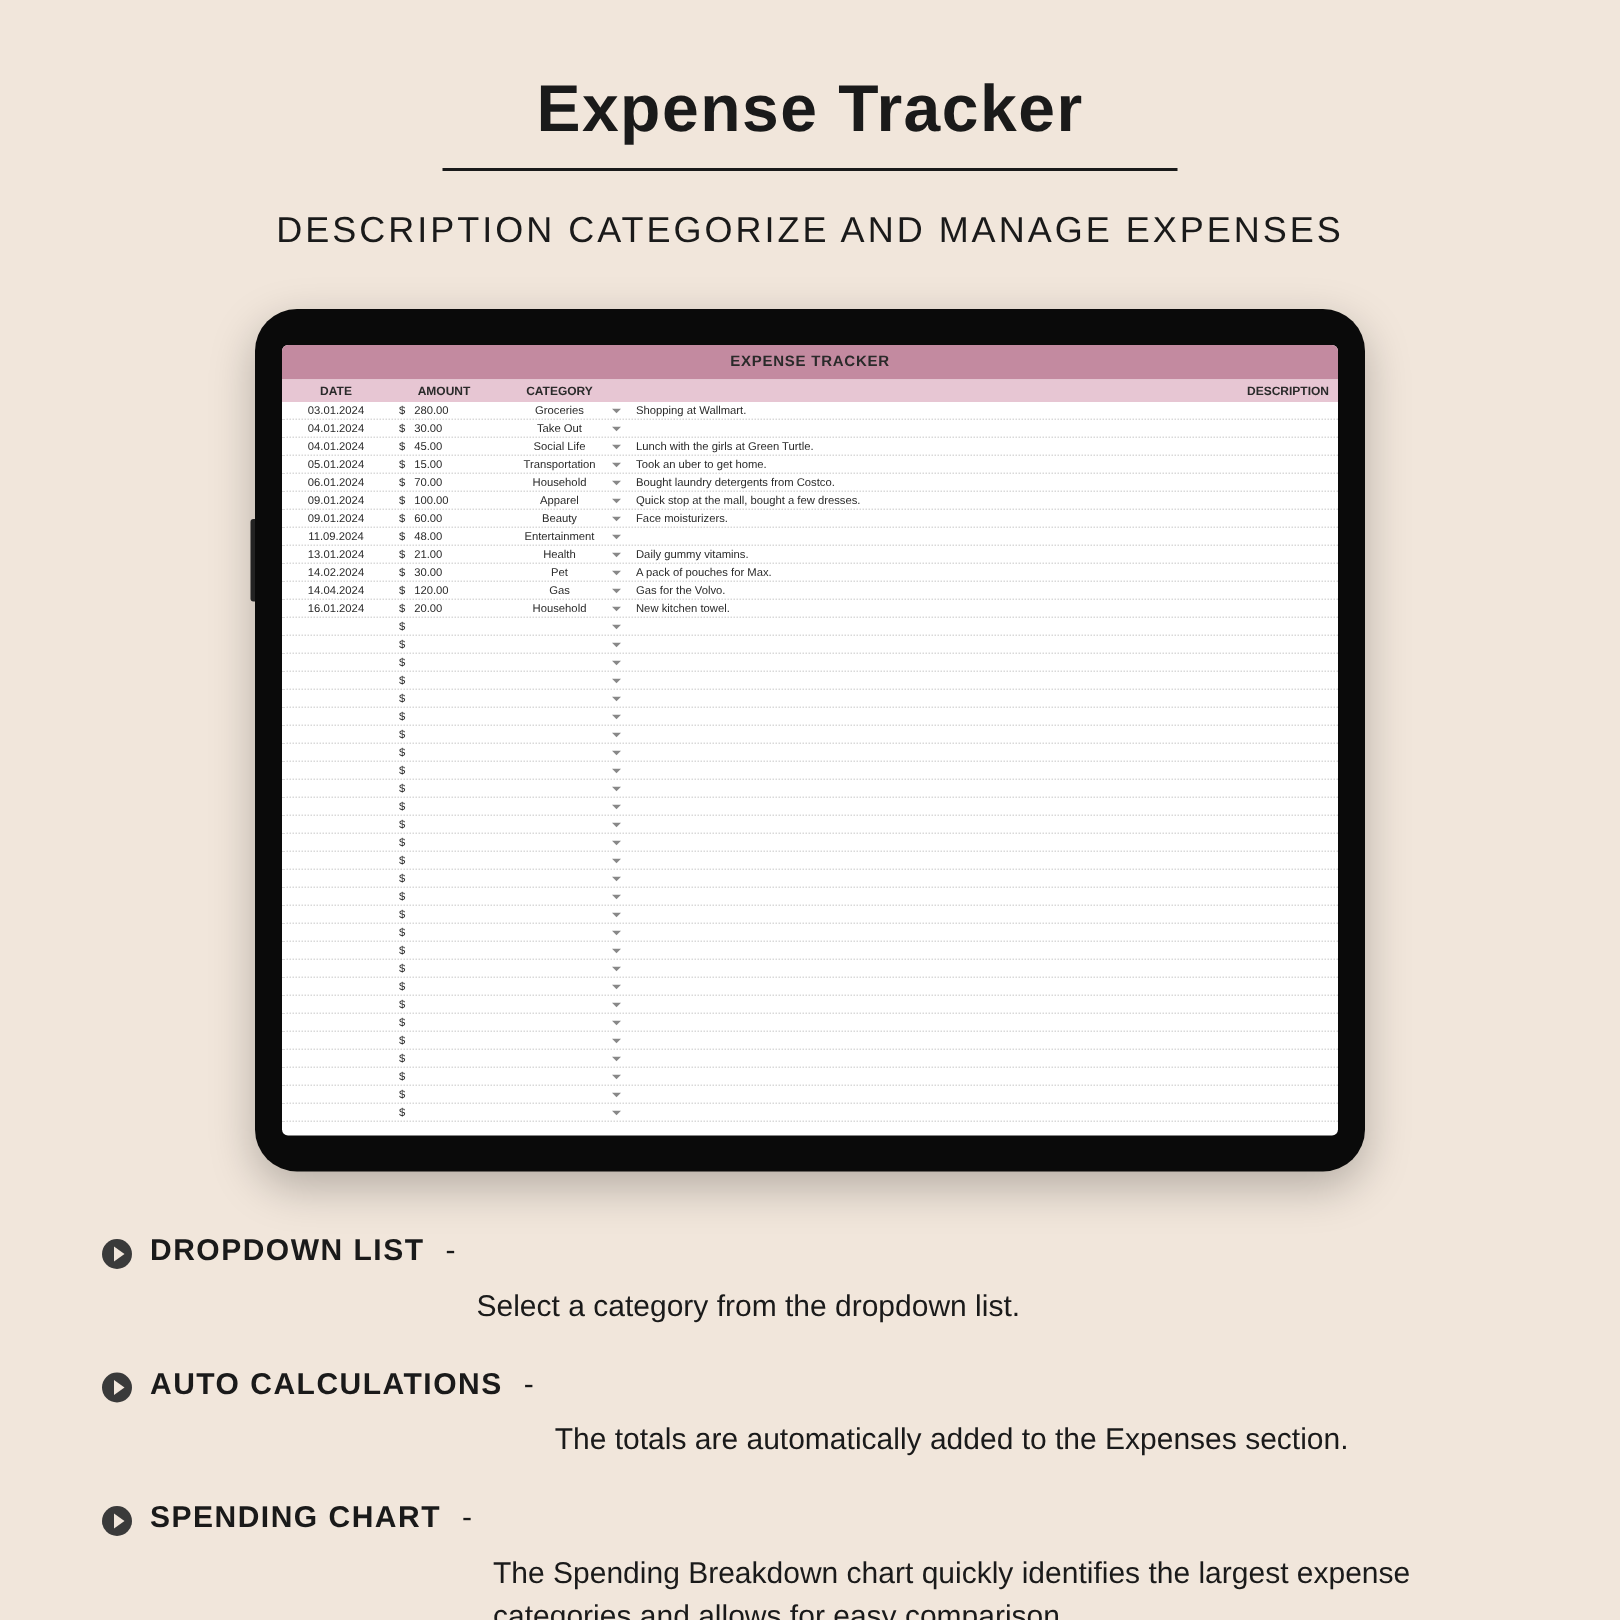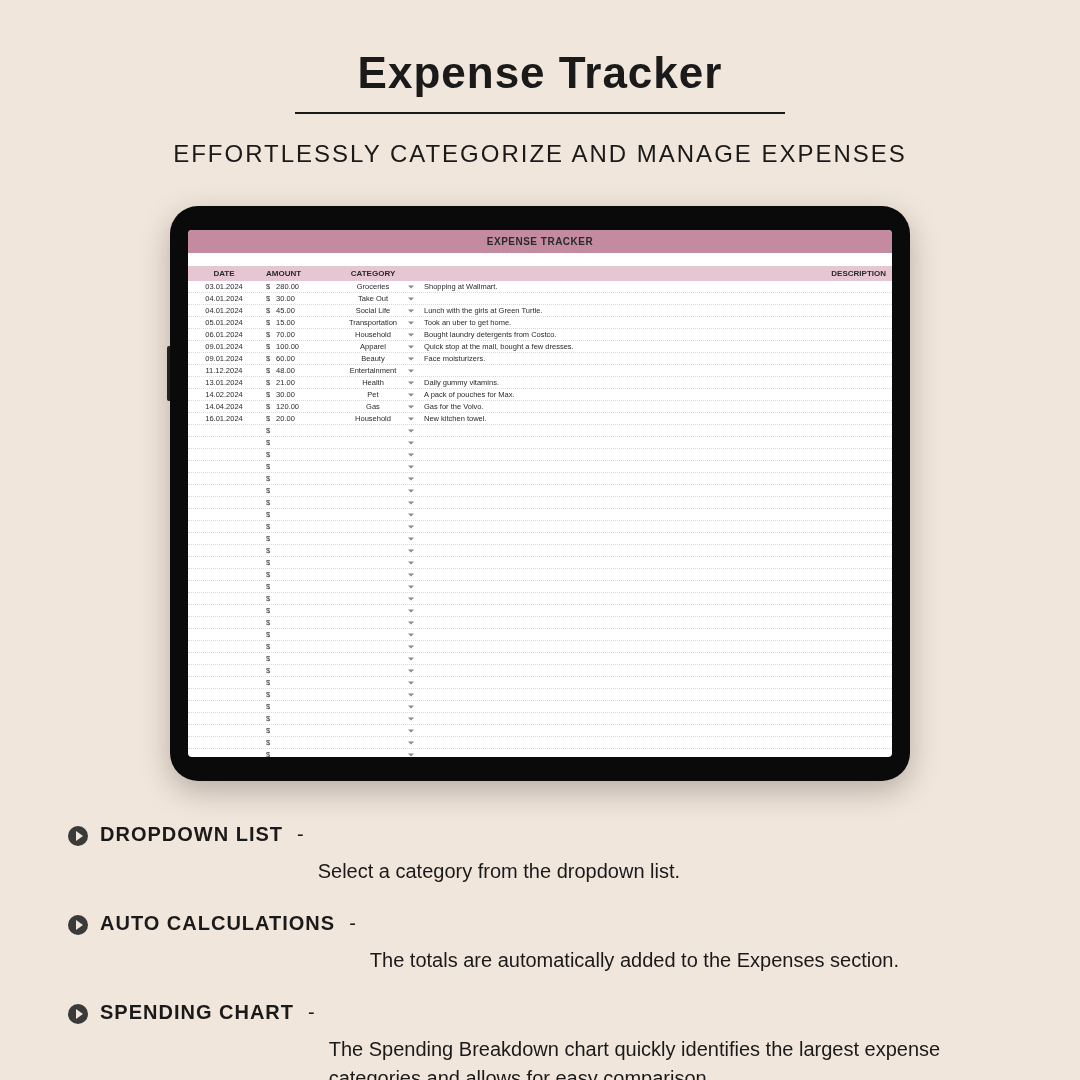--- a/index.html
+++ b/index.html
@@ -70,35 +70,34 @@
     text-align: center;
     padding: 6px 0;
     letter-spacing: 0.5px;
   }
   .sheet-header-row {
     display: flex;
     background: #e7c6d3;
     font-size: 8px;
     font-weight: 700;
     color: #2a2a2a;
-    margin-top: 13px;
   }
   .sheet-row {
     display: flex;
     font-size: 7.5px;
     color: #2a2a2a;
     border-bottom: 1px dotted #d9d9d9;
     height: 12px;
     align-items: center;
   }
   .col-date   { width: 72px;  text-align: center; padding: 3px 2px; }
   .col-amount { width: 68px;  text-align: left;   padding: 3px 2px 3px 6px; position: relative; }
   .col-cat    { width: 90px;  text-align: center; padding: 3px 2px; position: relative; }
   .col-desc   { flex: 1;      text-align: left;   padding: 3px 6px; }
-  .hdr .col-amount { text-align: left; }
+  .hdr .col-amount { text-align: center; }
   .hdr .col-desc   { text-align: right; }
   .dollar { display:inline-block; width:8px; }
   .amt-val { display:inline-block; }
   .dd-caret {
     position: absolute;
     right: 4px;
     top: 50%;
     transform: translateY(-50%);
     width: 0; height: 0;
     border-left: 3px solid transparent;
@@ -144,21 +143,21 @@
     font-weight: 400;
     line-height: 1.45;
     margin-top: 34px;
   }
 </style>
 </head>
 <body>
 
 <h1 class="page-title">Expense Tracker</h1>
 <div class="title-underline"></div>
-<div class="subtitle">EFFORTLESSLY CATEGORIZE AND MANAGE EXPENSES</div>
+<div class="subtitle">DESCRIPTION CATEGORIZE AND MANAGE EXPENSES</div>
 
 <div class="tablet-frame">
   <div class="tablet-side-btn"></div>
   <div class="screen">
     <div class="sheet-title-bar">EXPENSE TRACKER</div>
     <div class="sheet-header-row hdr">
       <div class="col-date">DATE</div>
       <div class="col-amount">AMOUNT</div>
       <div class="col-cat">CATEGORY</div>
       <div class="col-desc">DESCRIPTION</div>
@@ -199,21 +198,21 @@
           <div class="col-cat">Apparel<span class="dd-caret"></span></div>
           <div class="col-desc">Quick stop at the mall, bought a few dresses.</div>
         </div>
         <div class="sheet-row">
           <div class="col-date">09.01.2024</div>
           <div class="col-amount"><span class="dollar">$</span> <span class="amt-val">60.00</span></div>
           <div class="col-cat">Beauty<span class="dd-caret"></span></div>
           <div class="col-desc">Face moisturizers.</div>
         </div>
         <div class="sheet-row">
-          <div class="col-date">11.12.2024</div>
+          <div class="col-date">11.09.2024</div>
           <div class="col-amount"><span class="dollar">$</span> <span class="amt-val">48.00</span></div>
           <div class="col-cat">Entertainment<span class="dd-caret"></span></div>
         </div>
         <div class="sheet-row">
           <div class="col-date">13.01.2024</div>
           <div class="col-amount"><span class="dollar">$</span> <span class="amt-val">21.00</span></div>
           <div class="col-cat">Health<span class="dd-caret"></span></div>
           <div class="col-desc">Daily gummy vitamins.</div>
         </div>
         <div class="sheet-row">

